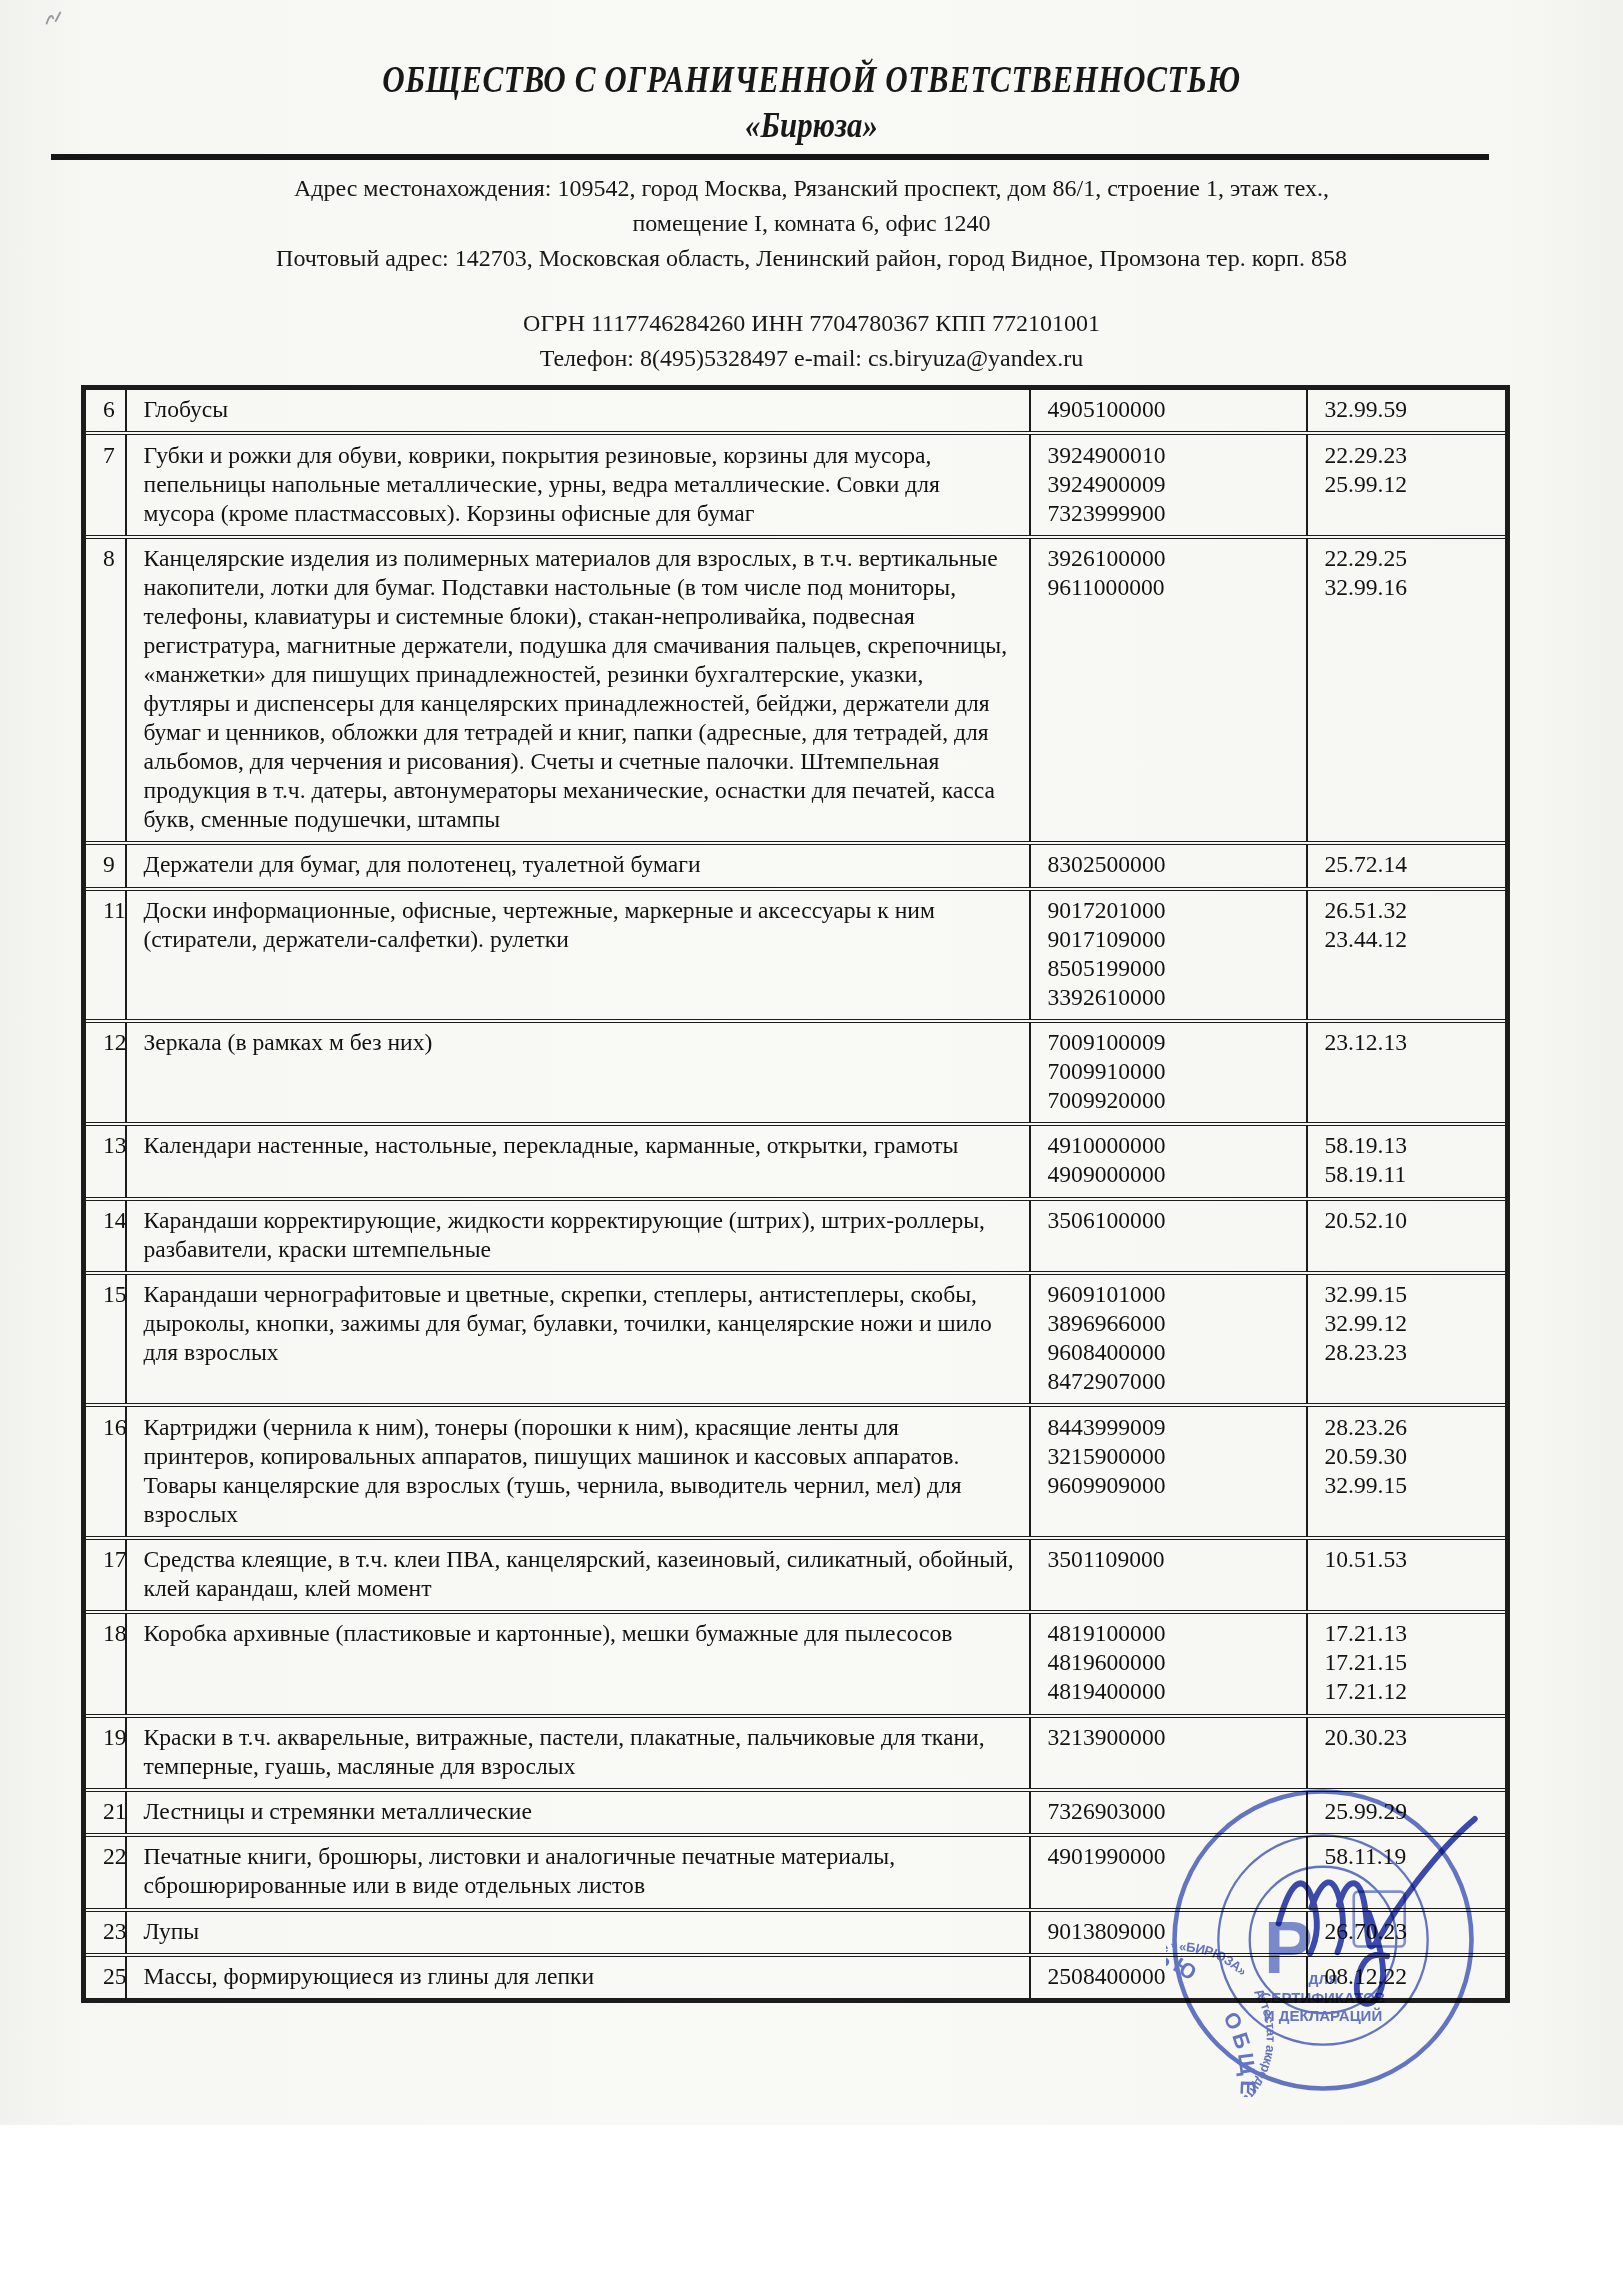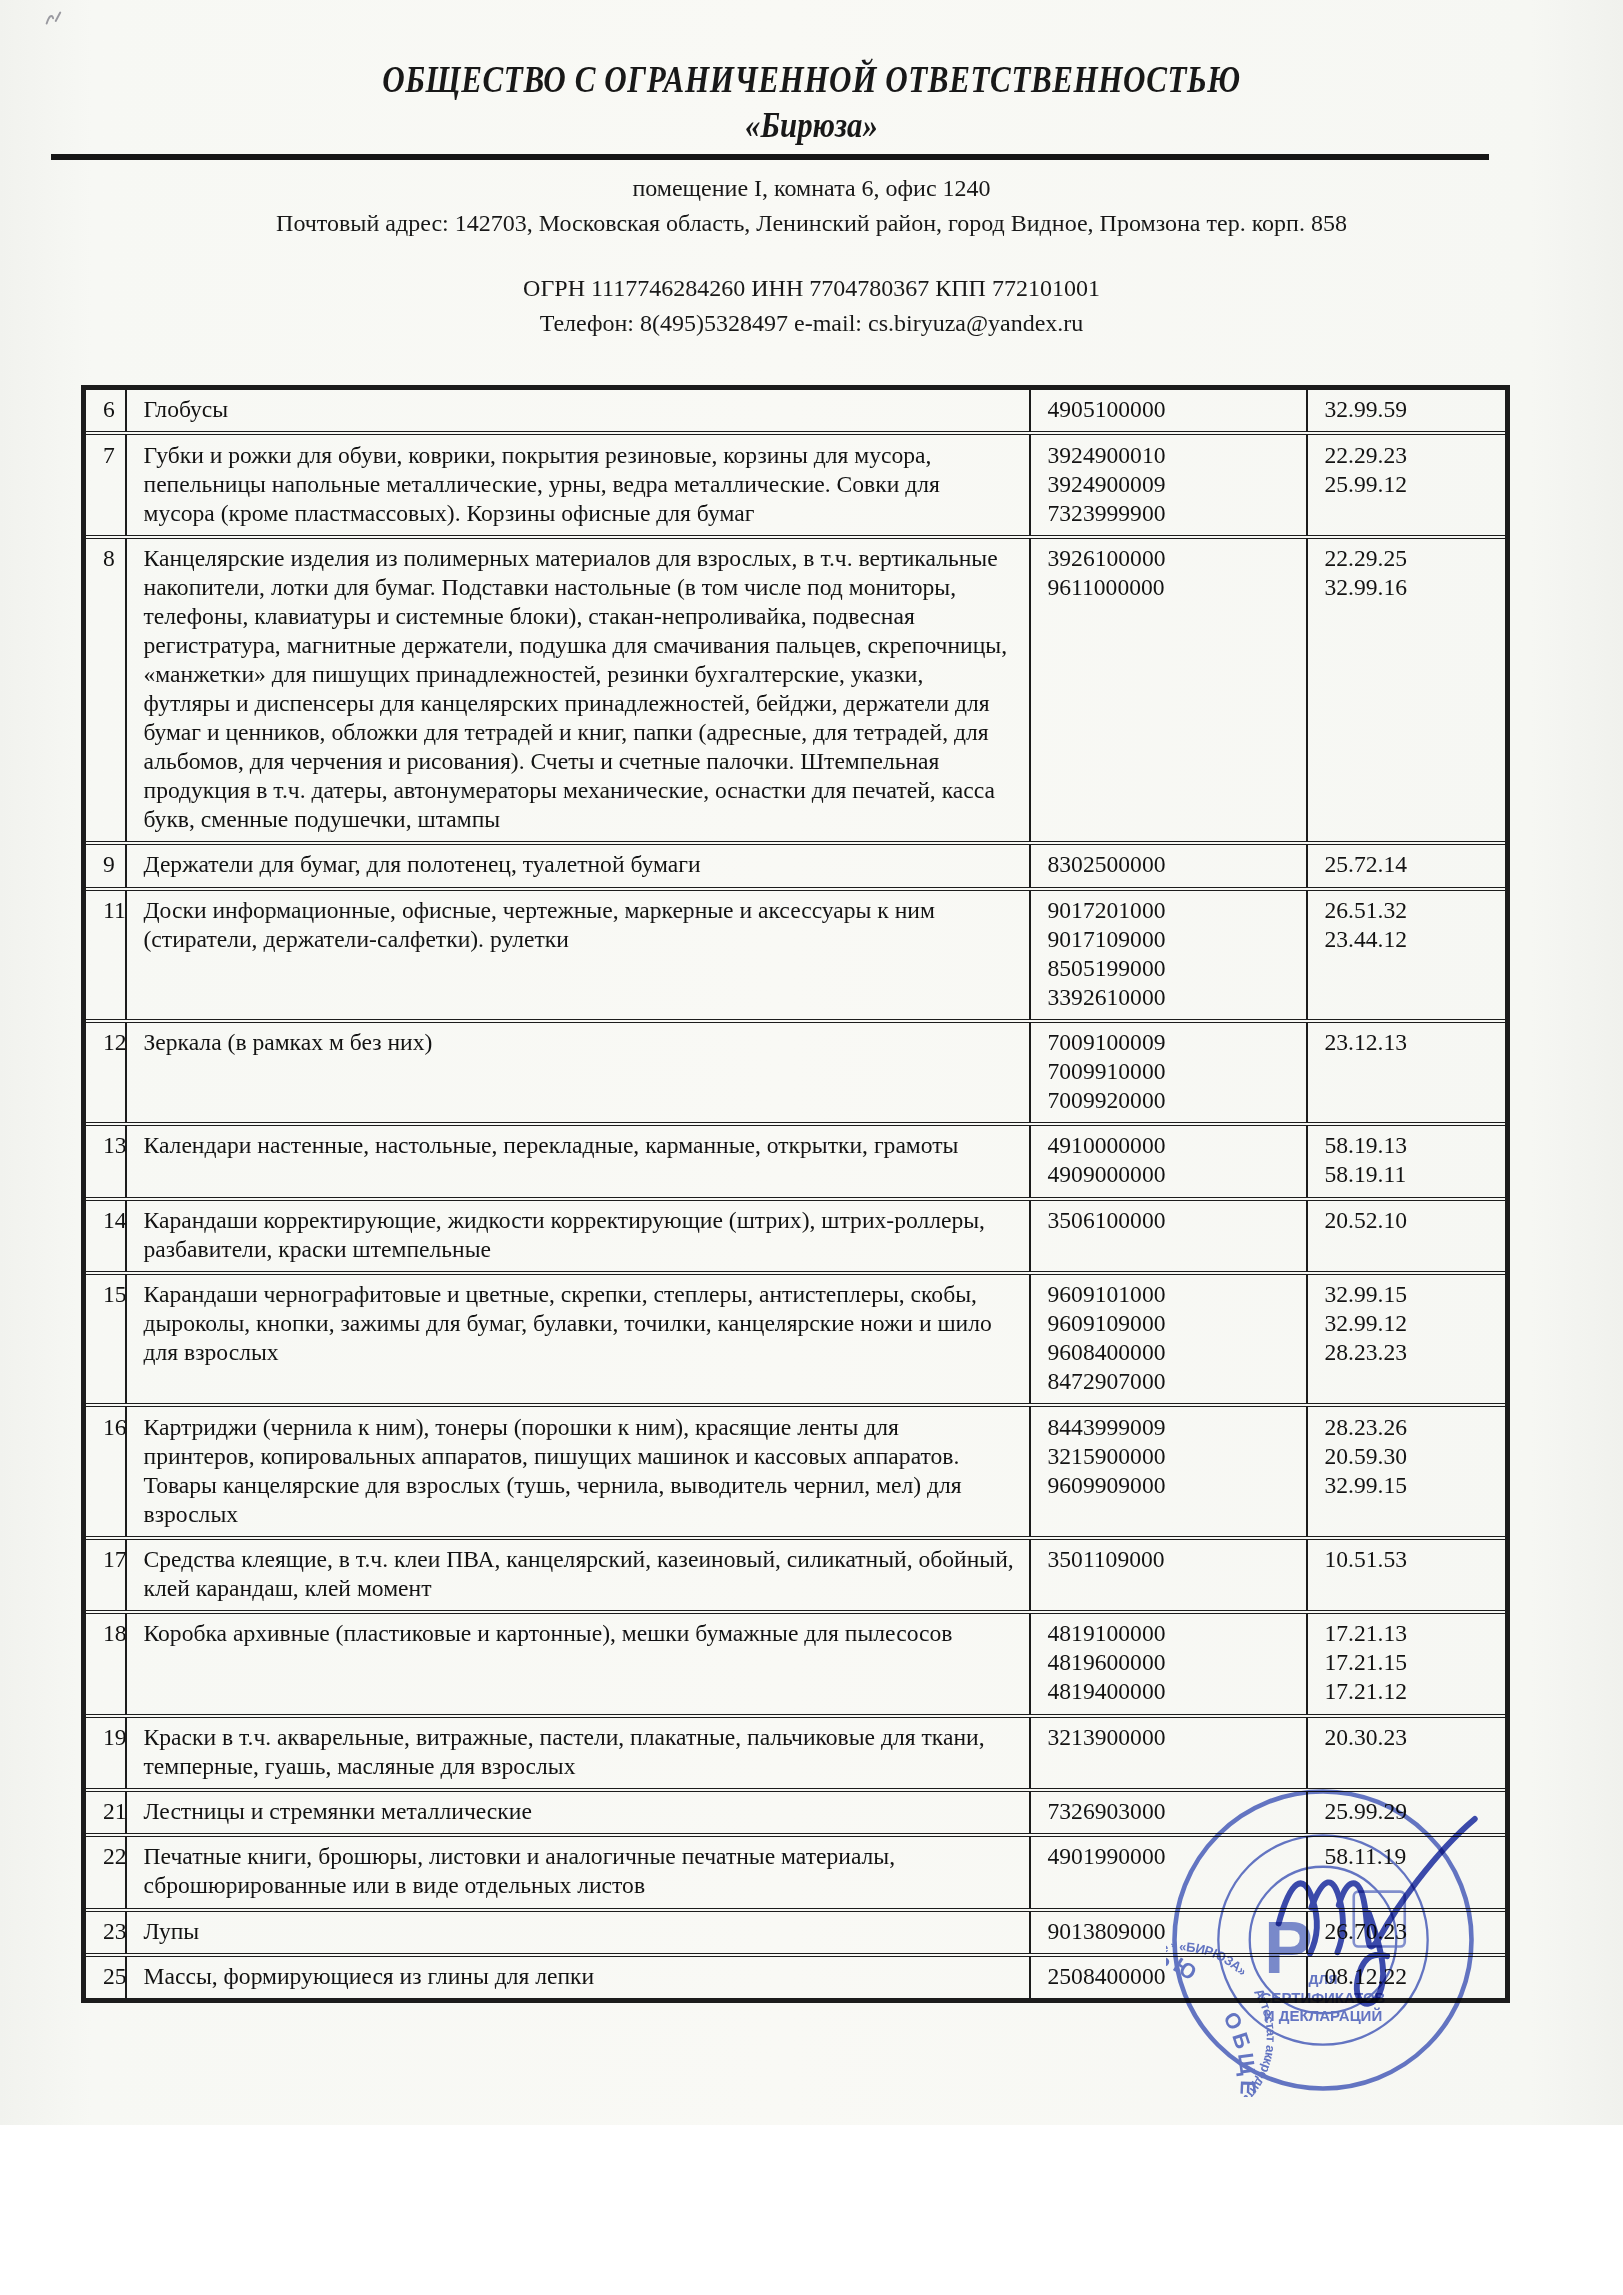--- a/index.html
+++ b/index.html
@@ -64,20 +64,21 @@
 <div class="page">
 
   <svg class="corner-mark" width="26" height="22" viewBox="0 0 40 34">
     <path d="M4,24 C8,12 12,9 14,16 M18,20 l7,-13" stroke="#9a9aa0" stroke-width="3" fill="none" stroke-linecap="round"></path>
   </svg>
 
   <div class="doc-header">
     <div class="doc-title1">ОБЩЕСТВО С ОГРАНИЧЕННОЙ ОТВЕТСТВЕННОСТЬЮ</div>
     <div class="doc-title2">«Бирюза»</div>
     <div class="head-rule"></div>
+    <div class="addr">Адрес местонахождения: 109542, город Москва, Рязанский проспект, дом 86/1, строение 1, этаж тех.,</div>
     <div class="addr">помещение I, комната 6, офис 1240</div>
     <div class="addr">Почтовый адрес: 142703, Московская область, Ленинский район, город Видное, Промзона тер. корп. 858</div>
     <div class="addr-gap"></div>
     <div class="addr">ОГРН 1117746284260 ИНН 7704780367 КПП 772101001</div>
     <div class="addr">Телефон: 8(495)5328497 e-mail: cs.biryuza@yandex.ru</div>
   </div>
 
   <table class="items">
     <colgroup>
       <col style="width:42px">
@@ -177,21 +178,21 @@
           </td>
           <td class="c-okpd">
             <div class="okpd-line">20.52.10</div>
           </td>
         </tr>
         <tr>
           <td class="c-num">15</td>
           <td class="c-desc">Карандаши чернографитовые и цветные, скрепки, степлеры, антистеплеры, скобы, дыроколы, кнопки, зажимы для бумаг, булавки, точилки, канцелярские ножи и шило для взрослых</td>
           <td class="c-codes">
             <div class="code-line">9609101000</div>
-            <div class="code-line">9609109000</div>
+            <div class="code-line">3896966000</div>
             <div class="code-line">9608400000</div>
             <div class="code-line">8472907000</div>
           </td>
           <td class="c-okpd">
             <div class="okpd-line">32.99.15</div>
             <div class="okpd-line">32.99.12</div>
             <div class="okpd-line">28.23.23</div>
           </td>
         </tr>
         <tr>

